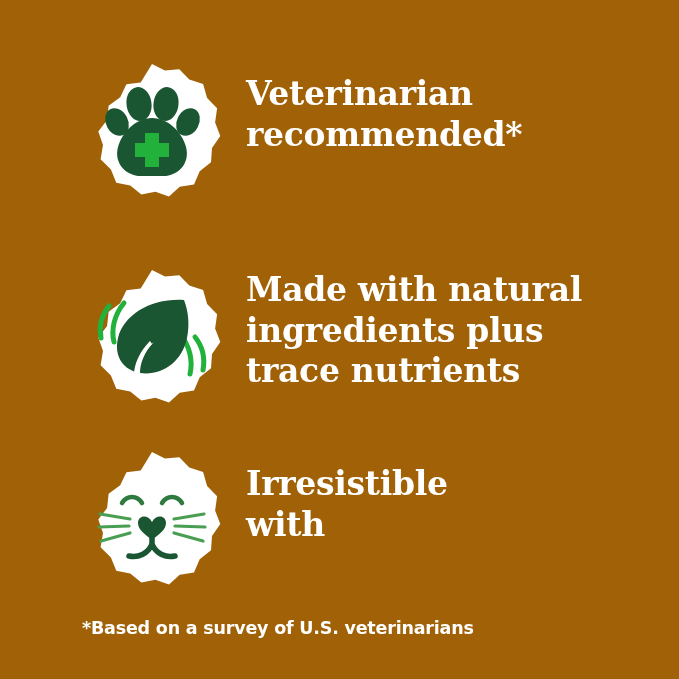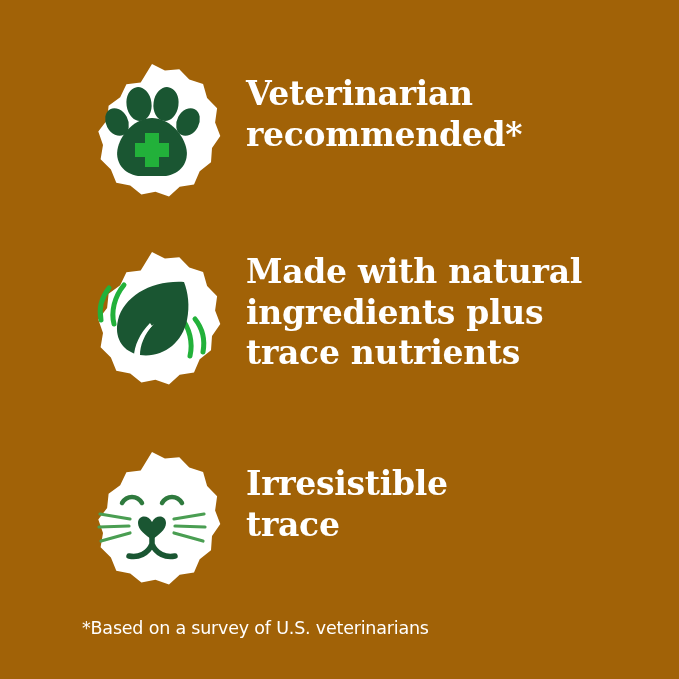--- a/index.html
+++ b/index.html
@@ -20,21 +20,21 @@
     box-sizing: border-box;
   }
   .feature-row {
     position: absolute;
     left: 0;
     width: 679px;
     display: flex;
     align-items: flex-start;
   }
   #row-0 { top: 52px; }
-  #row-1 { top: 240px; }
+  #row-1 { top: 258px; }
   #row-2 { top: 440px; }
 
   .badge-wrap {
     position: relative;
     width: 160px;
     min-width: 160px;
     height: 160px;
     margin-left: 72px;
     display: flex;
     align-items: center;
@@ -59,21 +59,21 @@
   }
   #row-1 .feature-text { padding-top: 12px; }
   #row-2 .feature-text { padding-top: 24px; }
 
   #footnote {
     position: absolute;
     left: 82px;
     top: 618px;
     color: #ffffff;
     font-family: "DejaVu Sans", "Liberation Sans", sans-serif;
-    font-weight: normal;
+    font-weight: bold;
     font-size: 17.5px;
     letter-spacing: -0.2px;
     line-height: 1.2;
   }
 </style>
 </head>
 <body>
 
 <div id="poster">
 
@@ -173,18 +173,18 @@
           <path d="M58 93 L29 101"></path>
         </g>
         <g fill="none" stroke="#4a9e52" stroke-width="3.2" stroke-linecap="round">
           <path d="M102 79 L132 74"></path>
           <path d="M103 86 L133 87"></path>
           <path d="M102 93 L131 101"></path>
         </g>
       </svg>
     </div>
     <div class="feature-text">Irresistible
-trace</div>
+with</div>
   </div>
 
   <div id="footnote">*Based on a survey of U.S. veterinarians</div>
 
 </div>
 
 </body></html>

